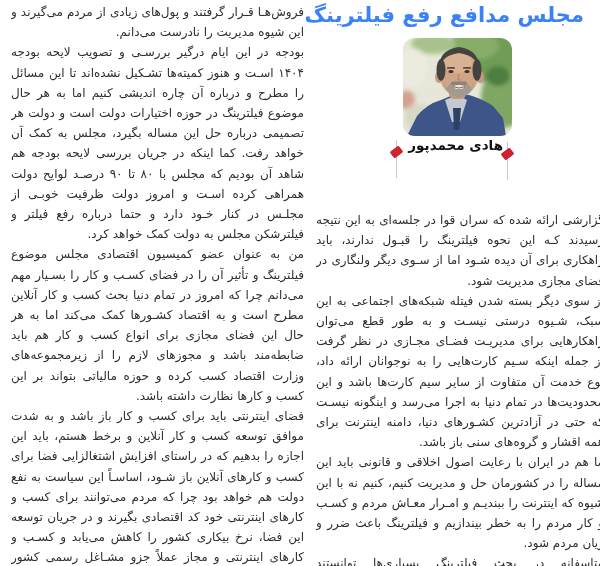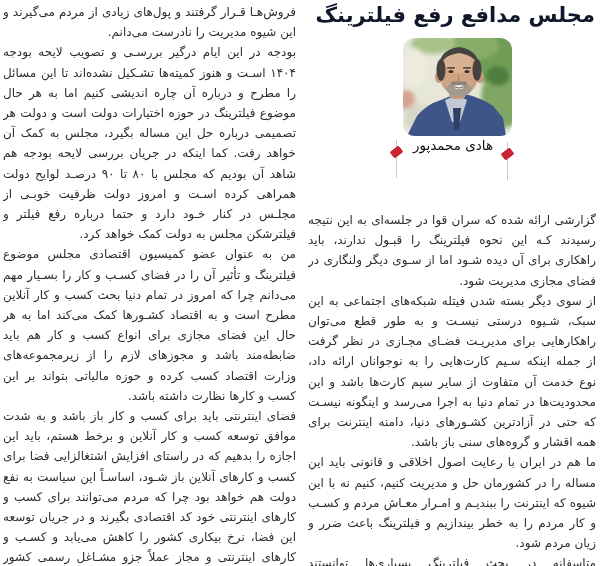--- a/index.html
+++ b/index.html
@@ -14,25 +14,25 @@
     overflow:hidden;
     position:relative;
     font-family:"DejaVu Sans", sans-serif;
     direction:rtl;
   }
   .page{position:absolute;inset:0;width:600px;height:566px;background:#fff;}
 
   
   .headline{
     position:absolute;
-    top:0px; right:5px; width:300px;
+    top:0px; right:16px; width:300px;
     text-align:right;
     font-size:21px; line-height:30px;
     font-weight:700;
-    color:#0f172a;
+    color:#3b82f6;
     letter-spacing:-0.5px;
   }
 
   
   .photo{
     position:absolute;
     top:38px; left:403px;
     width:109px; height:98px;
     border-radius:12px;
     overflow:hidden;
@@ -41,23 +41,22 @@
   .photo svg{display:block;width:100%;height:100%;}
 
   
   .caption{
     position:absolute;
     top:136px; left:403px; width:100px;
     text-align:right; direction:rtl;
   }
   .caption .name{
     font-size:13.5px; line-height:18px;
-    font-weight:400; color:#111;
+    font-weight:700; color:#111;
     white-space:nowrap;
-    text-align:center;
   }
   .caption .role{
     font-size:12.5px; line-height:17.5px;
     color:var(--muted);
     white-space:nowrap;
   }
 
   
   .quote-mark{
     position:absolute;
@@ -83,20 +82,21 @@
   
   .col{
     position:absolute;
     font-size:12px;
     line-height:20.2px;
     color:var(--text-dark);
     text-align:justify;
     text-align-last:right;
     direction:rtl;
     overflow:hidden;
+    margin-left:8px;
   }
   .col p{margin:0;}
   .col-right{top:210px; left:308px; width:288px; height:368px;}
   .col-left{top:2px; left:3px; width:293px; height:564px;}
 </style>
 </head>
 <body>
 
 <div class="page">
 

